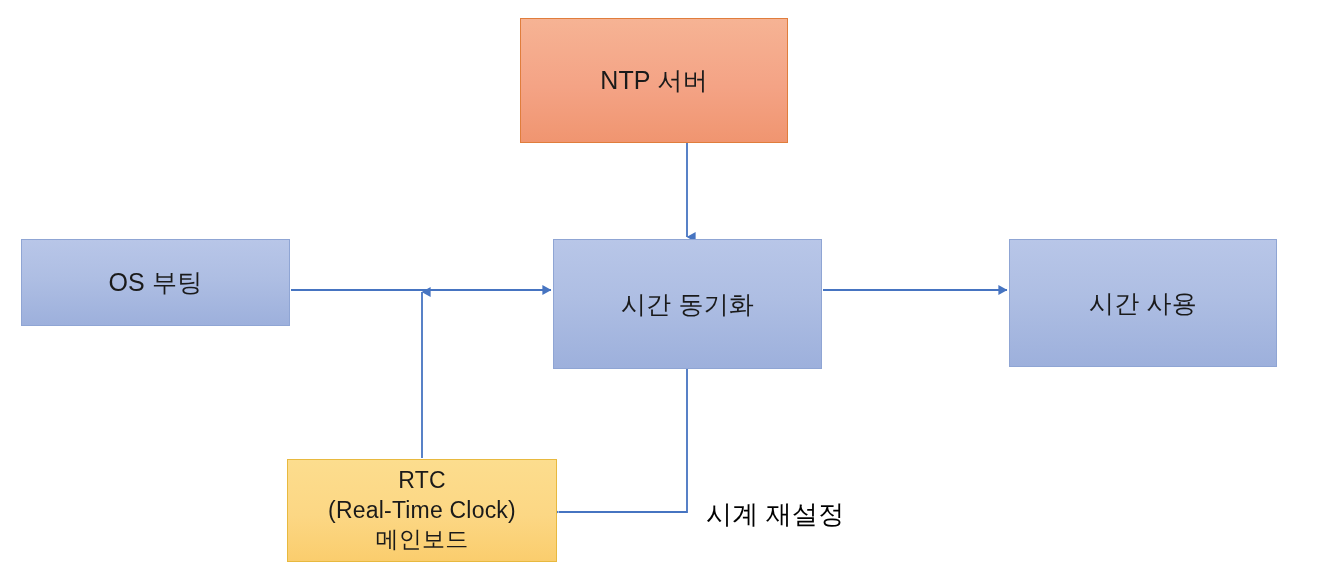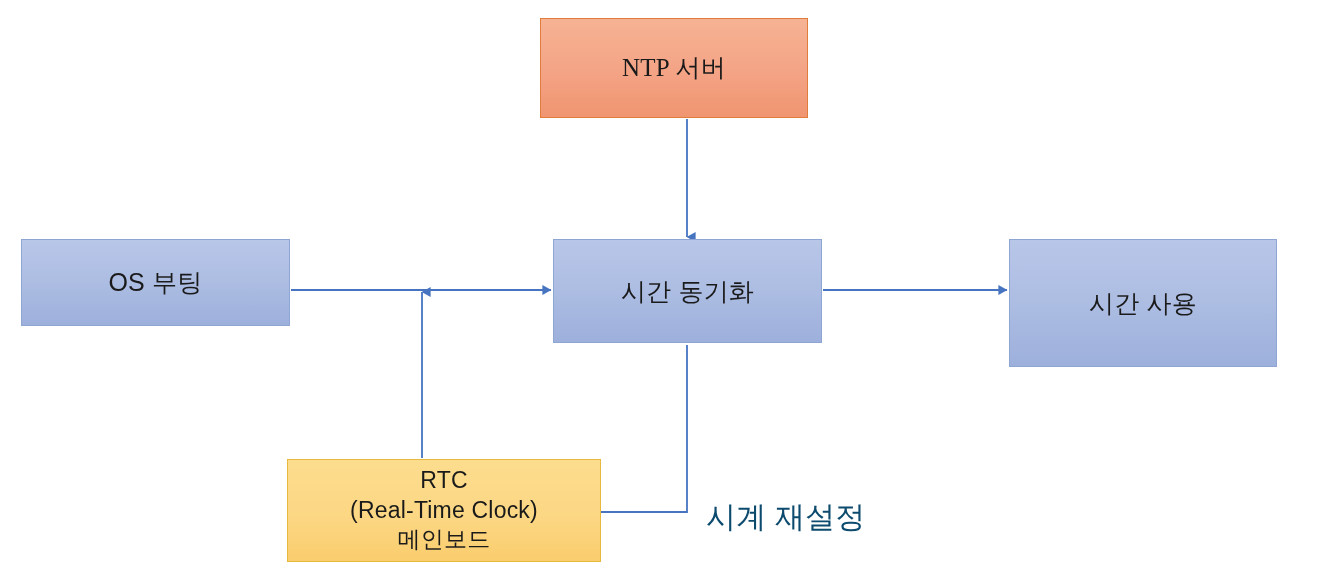--- a/index.html
+++ b/index.html
@@ -46,22 +46,22 @@
     border: 1px solid #e07d3c;
     font-size: 25px;
   }
   .node-yellow {
     background: linear-gradient(180deg, #fcdd8e 0%, #fcd784 55%, #facd6d 100%);
     border: 1px solid #e8b93f;
     font-size: 23px;
   }
   .edge-label {
     position: absolute;
-    color: #0c4a6e;
-    font-size: 30px;
+    color: #000000;
+    font-size: 26px;
     white-space: nowrap;
     letter-spacing: 0.2px;
   }
 </style>
 </head>
 <body>
 
 <div id="canvas">
 
   <svg id="edge-layer" viewBox="0 0 1330 585" width="1330" height="585" xmlns="http://www.w3.org/2000/svg">
@@ -84,37 +84,37 @@
 
     <path d="M291,290 L551,290" fill="none" stroke="#4674c1" stroke-width="1.8" marker-end="url(#arrow-right)"></path>
 
     <path d="M422,458 L422,292" fill="none" stroke="#4674c1" stroke-width="1.8" marker-end="url(#arrow-up)"></path>
 
     <path d="M823,290 L1007,290" fill="none" stroke="#4674c1" stroke-width="1.8" marker-end="url(#arrow-right)"></path>
 
     <path d="M687,345 L687,512 L559,512" fill="none" stroke="#4674c1" stroke-width="1.8" marker-end="url(#arrow-left)"></path>
   </svg>
 
-  <div class="node node-orange" style="left:540px; top:18px; width:268px; height:100px;font-family:Liberation Serif, serif;">
+  <div class="node node-orange" style="left:520px; top:18px; width:268px; height:125px;">
     <span>NTP 서버</span>
   </div>
 
   <div class="node node-blue" style="left:21px; top:239px; width:269px; height:87px;">
     <span>OS 부팅</span>
   </div>
 
-  <div class="node node-blue" style="left:553px; top:239px; width:269px; height:104px;">
+  <div class="node node-blue" style="left:553px; top:239px; width:269px; height:130px;">
     <span>시간 동기화</span>
   </div>
 
   <div class="node node-blue" style="left:1009px; top:239px; width:268px; height:128px;">
     <span>시간 사용</span>
   </div>
 
-  <div class="node node-yellow" style="left:287px; top:459px; width:314px; height:103px;">
+  <div class="node node-yellow" style="left:287px; top:459px; width:270px; height:103px;">
     <span>RTC
 (Real-Time Clock)
 메인보드</span>
   </div>
 
   <div class="edge-label" style="left:706px; top:497px;">
     <span>시계 재설정</span>
   </div>
 
 </div>

